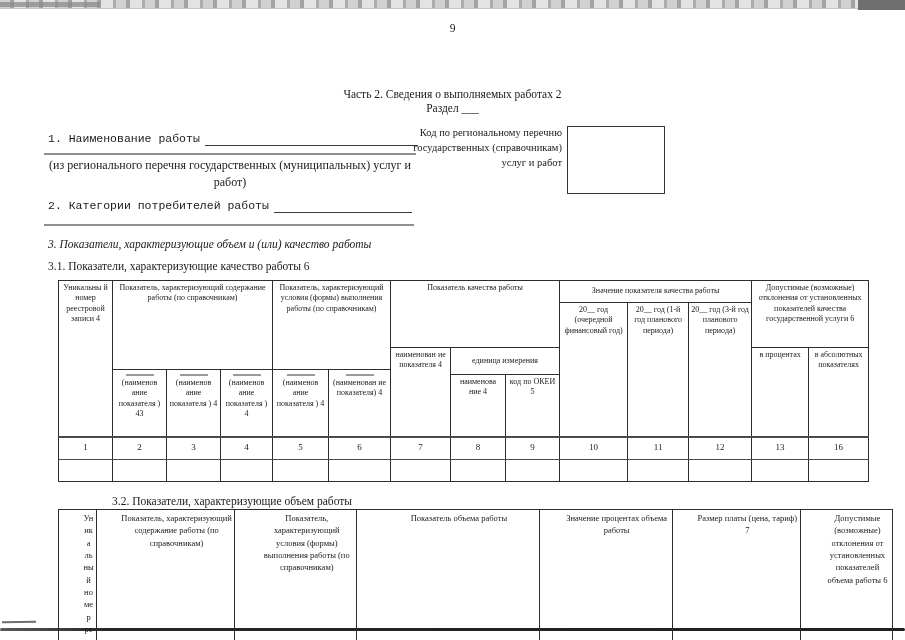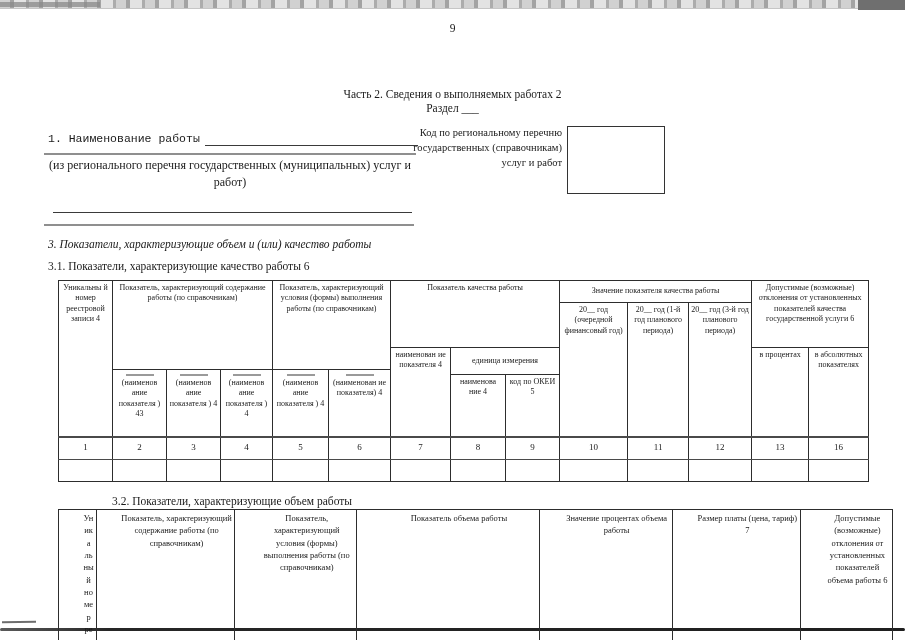--- a/index.html
+++ b/index.html
@@ -65,20 +65,21 @@
   <span class="lbl">1. Наименование работы</span>
   <span class="fill"></span>
 </div>
 <div class="abs rule" style="top:153px; left:44px; width:372px;"></div>
 <div class="abs small" style="top:157px; left:48px; width:364px; text-align:center; line-height:1.45;">(из регионального перечня государственных (муниципальных) услуг и работ)</div>
 
 <div class="abs code-label" style="top:126px; left:412px; width:150px;">Код по региональному перечню государственных (справочникам) услуг и работ</div>
 <div class="abs code-box" style="top:126px; left:567px; width:96px; height:66px;"></div>
 
 <div class="abs fieldrow txt" style="top:199px; left:48px; width:364px;">
+  <span class="lbl">2. Категории потребителей работы</span>
   <span class="fill"></span>
 </div>
 <div class="abs rule" style="top:224px; left:44px; width:370px;"></div>
 
 <div class="abs txt" style="top:237px; left:48px;font-style:italic;">3. Показатели, характеризующие объем и (или) качество работы</div>
 <div class="abs txt" style="top:259px; left:48px;">3.1. Показатели, характеризующие качество работы 6</div>
 
 <table class="abs t31" style="top:280px; left:58px; width:739px;">
   <colgroup>
     <col style="width:54px">

